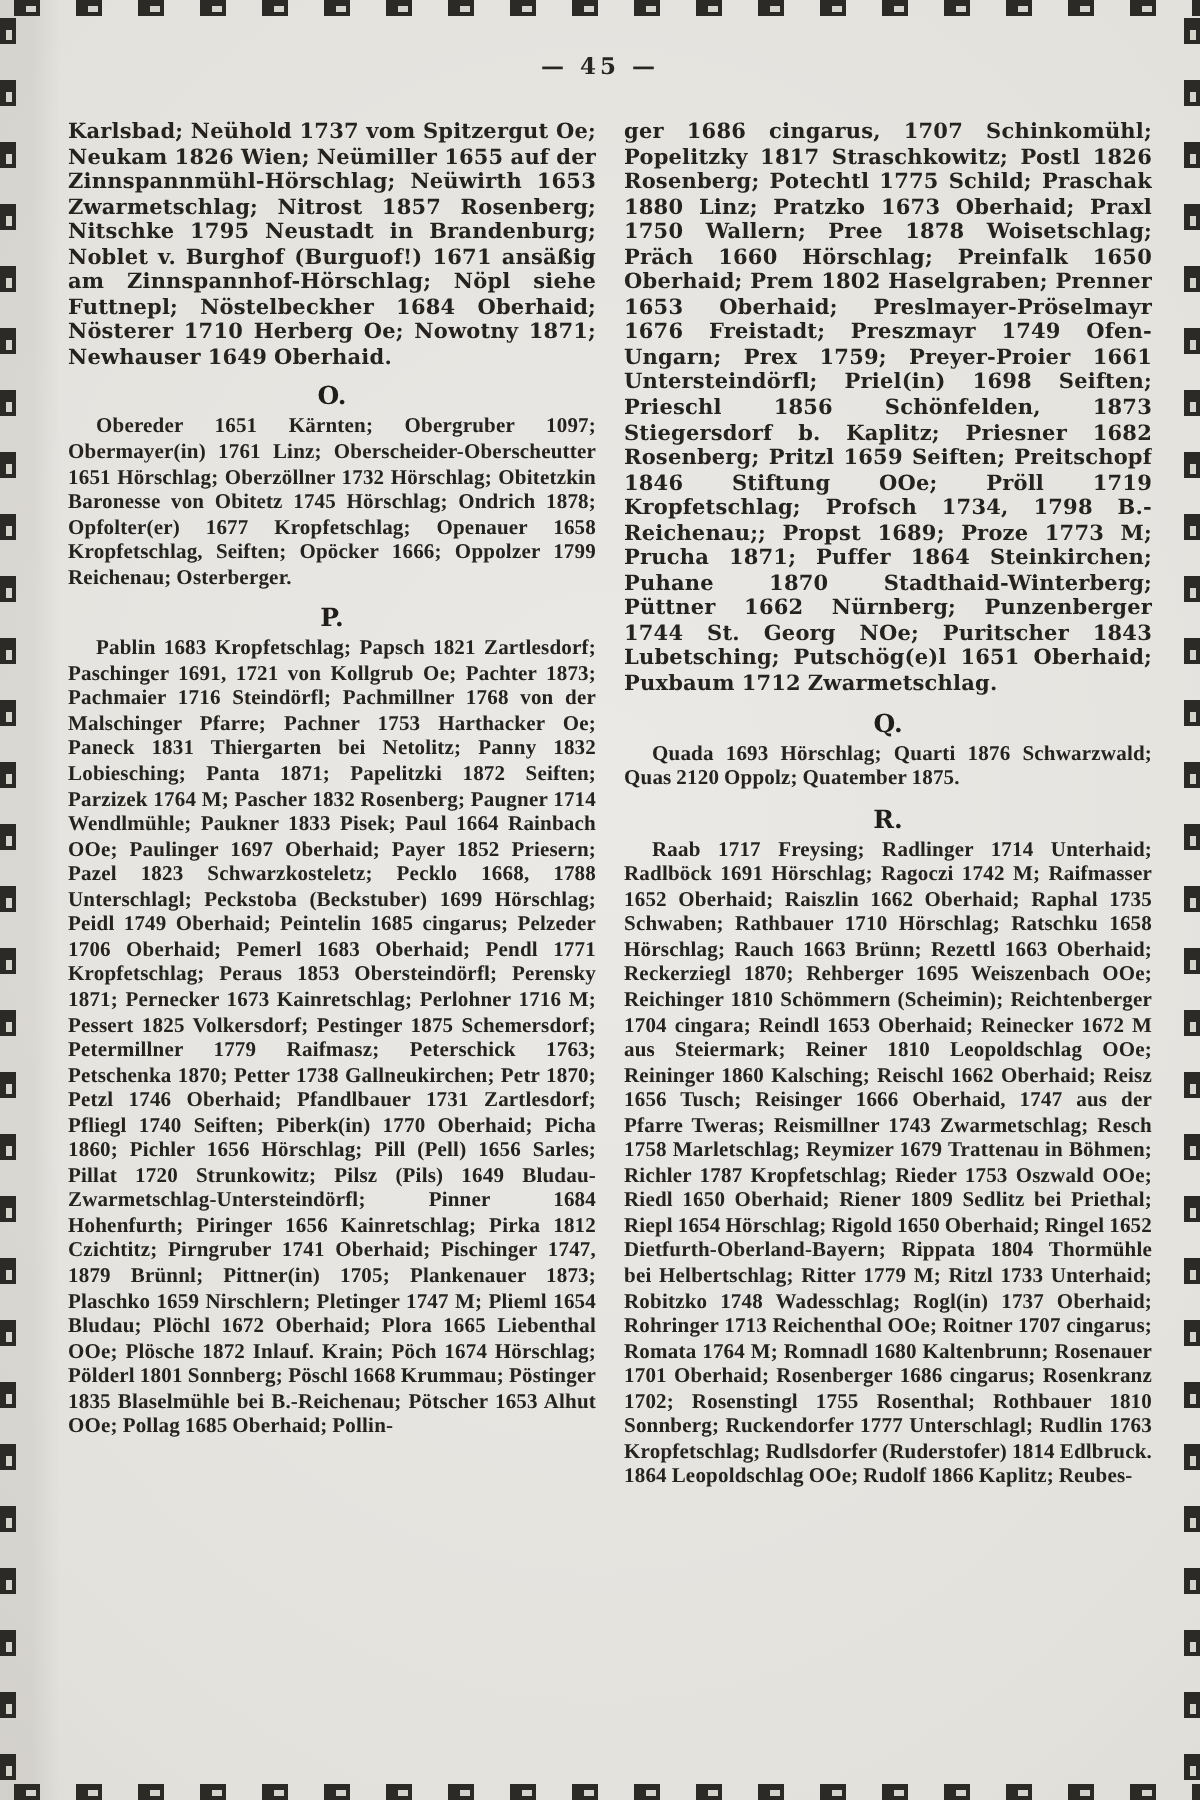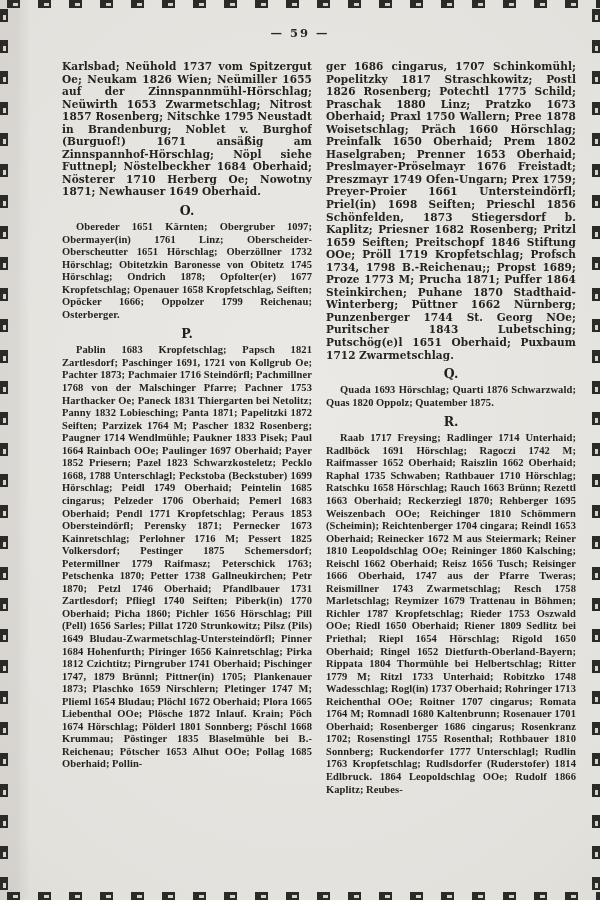--- a/index.html
+++ b/index.html
@@ -43,21 +43,20 @@
     padding-top:26px;
     font-size:11.5px;
     font-weight:700;
     letter-spacing:2px;
     color:#2a2723;
   }
   .cols{
     display:flex;
     gap:14px;
     padding:20px 24px 0 34px;
-    margin-left:28px;
   }
   .col{
     width:264px;
     height:800px;
     overflow:hidden;
   }
   .col p{
     margin:0;
     font-size:10.5px;
     line-height:12.55px;
@@ -78,31 +77,31 @@
 </style>
 </head>
 <body>
 
 <div class="page">
   <div class="edge h top"></div>
   <div class="edge h bottom"></div>
   <div class="edge v left"></div>
   <div class="edge v right"></div>
 
-  <div class="pagenum">— 59 —</div>
+  <div class="pagenum">— 45 —</div>
 
   <div class="cols">
     <div class="col">
       <p class="cont">Karlsbad; Neühold 1737 vom Spitzergut Oe; Neukam 1826 Wien; Neümiller 1655 auf der Zinnspannmühl-Hörschlag; Neüwirth 1653 Zwarmetschlag; Nitrost 1857 Rosenberg; Nitschke 1795 Neustadt in Brandenburg; Noblet v. Burghof (Burguof!) 1671 ansäßig am Zinnspannhof-Hörschlag; Nöpl siehe Futtnepl; Nöstelbeckher 1684 Oberhaid; Nösterer 1710 Herberg Oe; Nowotny 1871; Newhauser 1649 Oberhaid.</p>
       <h3 class="sec">O.</h3>
       <p class="ind">Obereder 1651 Kärnten; Obergruber 1097; Obermayer(in) 1761 Linz; Oberscheider-Oberscheutter 1651 Hörschlag; Oberzöllner 1732 Hörschlag; Obitetzkin Baronesse von Obitetz 1745 Hörschlag; Ondrich 1878; Opfolter(er) 1677 Kropfetschlag; Openauer 1658 Kropfetschlag, Seiften; Opöcker 1666; Oppolzer 1799 Reichenau; Osterberger.</p>
       <h3 class="sec">P.</h3>
       <p class="ind">Pablin 1683 Kropfetschlag; Papsch 1821 Zartlesdorf; Paschinger 1691, 1721 von Kollgrub Oe; Pachter 1873; Pachmaier 1716 Steindörfl; Pachmillner 1768 von der Malschinger Pfarre; Pachner 1753 Harthacker Oe; Paneck 1831 Thiergarten bei Netolitz; Panny 1832 Lobiesching; Panta 1871; Papelitzki 1872 Seiften; Parzizek 1764 M; Pascher 1832 Rosenberg; Paugner 1714 Wendlmühle; Paukner 1833 Pisek; Paul 1664 Rainbach OOe; Paulinger 1697 Oberhaid; Payer 1852 Priesern; Pazel 1823 Schwarzkosteletz; Pecklo 1668, 1788 Unterschlagl; Peckstoba (Beckstuber) 1699 Hörschlag; Peidl 1749 Oberhaid; Peintelin 1685 cingarus; Pelzeder 1706 Oberhaid; Pemerl 1683 Oberhaid; Pendl 1771 Kropfetschlag; Peraus 1853 Obersteindörfl; Perensky 1871; Pernecker 1673 Kainretschlag; Perlohner 1716 M; Pessert 1825 Volkersdorf; Pestinger 1875 Schemersdorf; Petermillner 1779 Raifmasz; Peterschick 1763; Petschenka 1870; Petter 1738 Gallneukirchen; Petr 1870; Petzl 1746 Oberhaid; Pfandlbauer 1731 Zartlesdorf; Pfliegl 1740 Seiften; Piberk(in) 1770 Oberhaid; Picha 1860; Pichler 1656 Hörschlag; Pill (Pell) 1656 Sarles; Pillat 1720 Strunkowitz; Pilsz (Pils) 1649 Bludau-Zwarmetschlag-Untersteindörfl; Pinner 1684 Hohenfurth; Piringer 1656 Kainretschlag; Pirka 1812 Czichtitz; Pirngruber 1741 Oberhaid; Pischinger 1747, 1879 Brünnl; Pittner(in) 1705; Plankenauer 1873; Plaschko 1659 Nirschlern; Pletinger 1747 M; Plieml 1654 Bludau; Plöchl 1672 Oberhaid; Plora 1665 Liebenthal OOe; Plösche 1872 Inlauf. Krain; Pöch 1674 Hörschlag; Pölderl 1801 Sonnberg; Pöschl 1668 Krummau; Pöstinger 1835 Blaselmühle bei B.-Reichenau; Pötscher 1653 Alhut OOe; Pollag 1685 Oberhaid; Pollin-</p>
     </div>
     <div class="col">
       <p class="cont">ger 1686 cingarus, 1707 Schinkomühl; Popelitzky 1817 Straschkowitz; Postl 1826 Rosenberg; Potechtl 1775 Schild; Praschak 1880 Linz; Pratzko 1673 Oberhaid; Praxl 1750 Wallern; Pree 1878 Woisetschlag; Präch 1660 Hörschlag; Preinfalk 1650 Oberhaid; Prem 1802 Haselgraben; Prenner 1653 Oberhaid; Preslmayer-Pröselmayr 1676 Freistadt; Preszmayr 1749 Ofen-Ungarn; Prex 1759; Preyer-Proier 1661 Untersteindörfl; Priel(in) 1698 Seiften; Prieschl 1856 Schönfelden, 1873 Stiegersdorf b. Kaplitz; Priesner 1682 Rosenberg; Pritzl 1659 Seiften; Preitschopf 1846 Stiftung OOe; Pröll 1719 Kropfetschlag; Profsch 1734, 1798 B.-Reichenau;; Propst 1689; Proze 1773 M; Prucha 1871; Puffer 1864 Steinkirchen; Puhane 1870 Stadthaid-Winterberg; Püttner 1662 Nürnberg; Punzenberger 1744 St. Georg NOe; Puritscher 1843 Lubetsching; Putschög(e)l 1651 Oberhaid; Puxbaum 1712 Zwarmetschlag.</p>
       <h3 class="sec">Q.</h3>
-      <p class="ind">Quada 1693 Hörschlag; Quarti 1876 Schwarzwald; Quas 1820 Oppolz; Quatember 1875.</p>
+      <p class="ind">Quada 1693 Hörschlag; Quarti 1876 Schwarzwald; Quas 2120 Oppolz; Quatember 1875.</p>
       <h3 class="sec">R.</h3>
       <p class="ind">Raab 1717 Freysing; Radlinger 1714 Unterhaid; Radlböck 1691 Hörschlag; Ragoczi 1742 M; Raifmasser 1652 Oberhaid; Raiszlin 1662 Oberhaid; Raphal 1735 Schwaben; Rathbauer 1710 Hörschlag; Ratschku 1658 Hörschlag; Rauch 1663 Brünn; Rezettl 1663 Oberhaid; Reckerziegl 1870; Rehberger 1695 Weiszenbach OOe; Reichinger 1810 Schömmern (Scheimin); Reichtenberger 1704 cingara; Reindl 1653 Oberhaid; Reinecker 1672 M aus Steiermark; Reiner 1810 Leopoldschlag OOe; Reininger 1860 Kalsching; Reischl 1662 Oberhaid; Reisz 1656 Tusch; Reisinger 1666 Oberhaid, 1747 aus der Pfarre Tweras; Reismillner 1743 Zwarmetschlag; Resch 1758 Marletschlag; Reymizer 1679 Trattenau in Böhmen; Richler 1787 Kropfetschlag; Rieder 1753 Oszwald OOe; Riedl 1650 Oberhaid; Riener 1809 Sedlitz bei Priethal; Riepl 1654 Hörschlag; Rigold 1650 Oberhaid; Ringel 1652 Dietfurth-Oberland-Bayern; Rippata 1804 Thormühle bei Helbertschlag; Ritter 1779 M; Ritzl 1733 Unterhaid; Robitzko 1748 Wadesschlag; Rogl(in) 1737 Oberhaid; Rohringer 1713 Reichenthal OOe; Roitner 1707 cingarus; Romata 1764 M; Romnadl 1680 Kaltenbrunn; Rosenauer 1701 Oberhaid; Rosenberger 1686 cingarus; Rosenkranz 1702; Rosenstingl 1755 Rosenthal; Rothbauer 1810 Sonnberg; Ruckendorfer 1777 Unterschlagl; Rudlin 1763 Kropfetschlag; Rudlsdorfer (Ruderstofer) 1814 Edlbruck. 1864 Leopoldschlag OOe; Rudolf 1866 Kaplitz; Reubes-</p>
     </div>
   </div>
 </div>
 
 </body></html>

